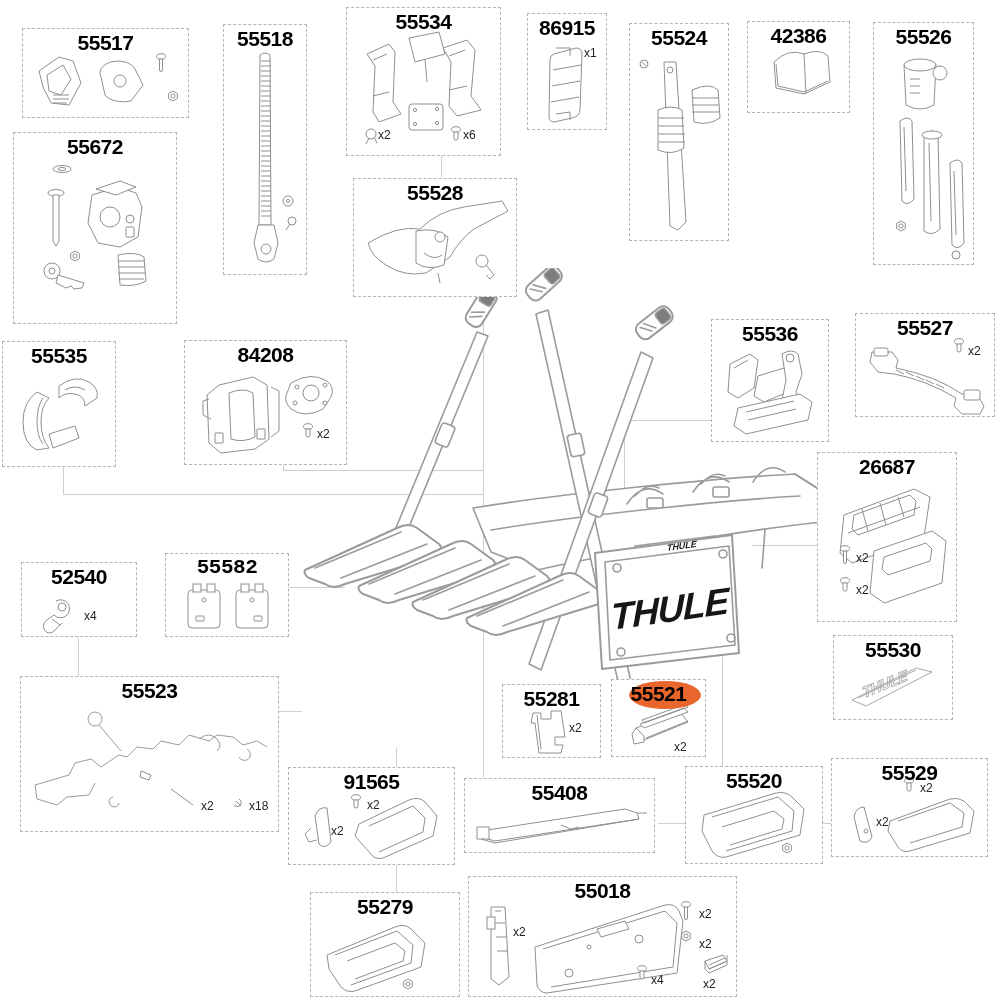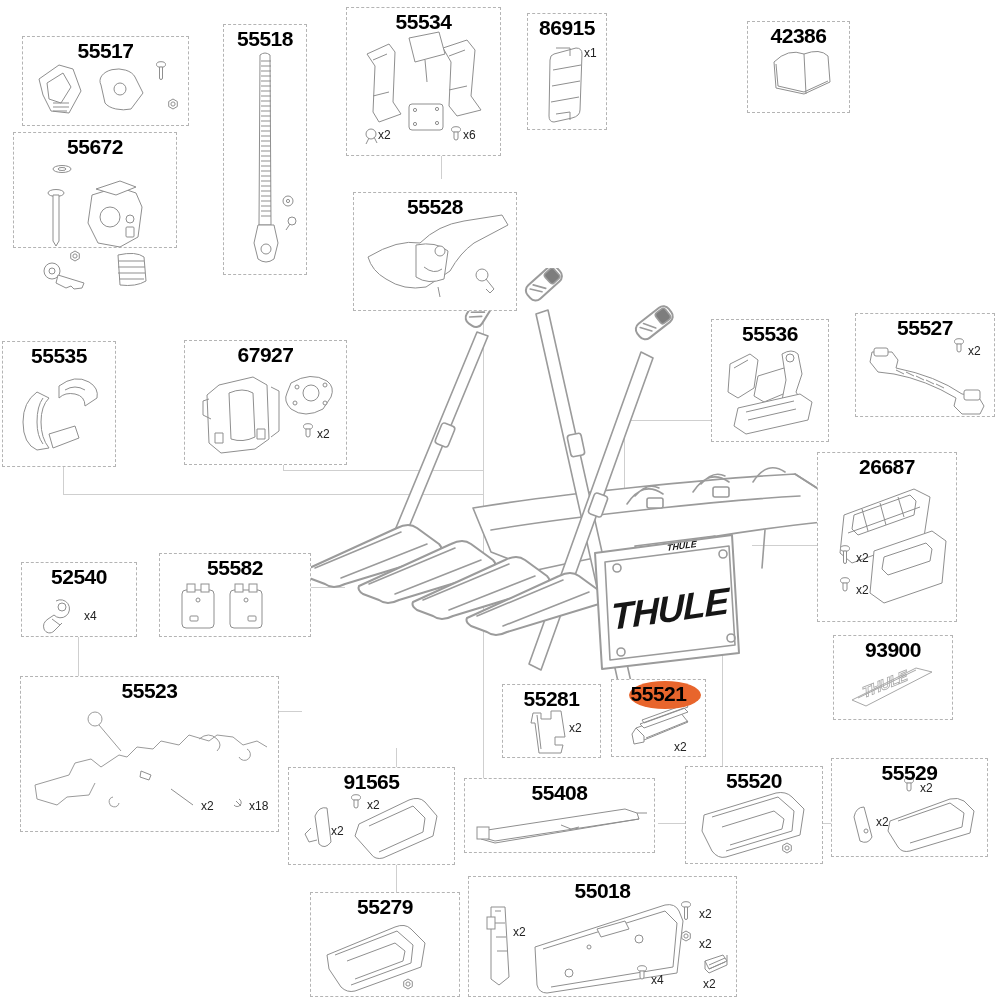--- a/index.html
+++ b/index.html
@@ -108,36 +108,36 @@
         <circle cx="322" cy="300" r="4"></circle>
           <circle cx="428" cy="286" r="4"></circle>
         <circle cx="326" cy="384" r="4"></circle>
           <circle cx="436" cy="370" r="4"></circle>
       </g>
       <text class="plate-logo" transform="translate(316,362) rotate(-8) skewX(-8)">THULE</text>
       <text class="mini-logo" transform="translate(372,283) rotate(-8) skewX(-8)">THULE</text>
     </svg>
   </div>
 
-  <div class="pbox" style="left:22px;top:36px;width:167px;height:90px;">
+  <div class="pbox" style="left:22px;top:28px;width:167px;height:90px;">
     <div class="pnum">55517</div>
     <svg class="sk" width="165" height="88">
       <g stroke="#8f8f8f" fill="#fff">
         <path d="M16,42 l20,-14 14,4 8,22 -12,22 -18,-2 -8,-16 z"></path>
         <path d="M24,46 l16,-10 8,14 -10,16 -12,-4 z"></path>
         <path d="M30,66 h16 M30,70 h16 M30,74 h14" fill="none"></path>
         <path d="M78,48 a18,12 0 0 1 34,-8 l8,16 -12,16 a20,11 0 0 1 -26,-6 z"></path>
         <circle cx="97" cy="52" r="6"></circle>
         <use href="#g-screw" x="133" y="24"></use>
         <use href="#g-nut" x="145" y="62"></use>
       </g>
     </svg>
   </div>
 
-  <div class="pbox" style="left:13px;top:132px;width:164px;height:116px;">
+  <div class="pbox" style="left:13px;top:132px;width:164px;height:192px;">
     <div class="pnum">55672</div>
     <svg class="sk" width="162" height="158">
       <g stroke="#8f8f8f" fill="#fff">
         <ellipse cx="48" cy="36" rx="9" ry="3.5"></ellipse>
           <ellipse cx="48" cy="36" rx="4" ry="1.5"></ellipse>
         <ellipse cx="42" cy="60" rx="8" ry="3.5"></ellipse>
           <path d="M39,62 h6 v46 l-3,5 -3,-5 z"></path>
         <path d="M78,62 l26,-8 18,6 6,14 -4,30 -18,10 -22,-4 -10,-20 z"></path>
         <path d="M82,56 l24,-8 16,6 -20,8 z"></path>
         <circle cx="96" cy="84" r="10"></circle>
@@ -198,34 +198,69 @@
     <svg class="sk" width="78" height="115">
       <g stroke="#8f8f8f" fill="#fff">
         <path d="M26,40 l22,-6 q6,0 6,6 l-2,56 q0,6 -8,8 l-18,4 q-5,0 -5,-6 l1,-56 q0,-5 4,-6 z"></path>
         <path d="M25,56 l28,-5 M24,72 l28,-5 M23,88 l28,-5" fill="none"></path>
         <path d="M28,34 h14 v8 M28,100 l14,-2 v8" fill="none"></path>
       </g>
     </svg>
     <span class="qty" style="left:56px;top:32px;">x1</span>
   </div>
 
+  <div class="pbox" style="left:629px;top:23px;width:100px;height:218px;">
+    <div class="pnum">55524</div>
+    <svg class="sk" width="98" height="216">
+      <g stroke="#8f8f8f" fill="#fff">
+        <circle cx="14" cy="40" r="4"></circle>
+          <path d="M12,38 l4,4" fill="none"></path>
+        <path d="M34,38 h12 l10,160 -8,8 -8,-4 z"></path>
+        <circle cx="40" cy="46" r="3"></circle>
+        <path d="M28,86 q14,-6 24,0 l2,38 q-12,8 -26,2 z"></path>
+        <path d="M28,94 h26 M28,102 h26 M28,110 h27 M29,118 h26" fill="none"></path>
+        <path d="M62,66 q18,-8 26,0 l2,28 q-12,8 -26,4 z"></path>
+        <path d="M62,74 h27 M62,81 h27 M62,88 h27" fill="none"></path>
+      </g>
+    </svg>
+  </div>
 
   <div class="pbox" style="left:747px;top:21px;width:103px;height:92px;">
     <div class="pnum">42386</div>
     <svg class="sk" width="101" height="90">
       <g stroke="#8f8f8f" fill="#fff">
         <path d="M26,40 q14,-14 30,-8 q16,-6 24,2 l2,26 -26,12 -28,-6 z"></path>
         <path d="M28,42 l2,22 26,6 24,-11" fill="none"></path>
         <path d="M56,32 l2,40" fill="none"></path>
       </g>
     </svg>
   </div>
 
-
-  <div class="pbox" style="left:353px;top:192px;width:164px;height:119px;">
+  <div class="pbox" style="left:873px;top:22px;width:101px;height:243px;">
+    <div class="pnum">55526</div>
+    <svg class="sk" width="99" height="241">
+      <g stroke="#8f8f8f" fill="#fff">
+        <ellipse cx="46" cy="42" rx="16" ry="6"></ellipse>
+        <path d="M30,42 l2,40 q14,8 28,0 l2,-40" fill="none"></path>
+        <circle cx="66" cy="50" r="7"></circle>
+        <path d="M36,56 h10 M36,63 h10 M36,70 h10" fill="none"></path>
+        <path d="M26,98 q8,-6 12,0 l2,78 q-6,8 -12,2 z"></path>
+          <path d="M30,104 l2,64" fill="none"></path>
+        <path d="M50,112 q8,-8 14,0 l2,94 q-8,8 -16,2 z"></path>
+          <path d="M55,120 l2,78" fill="none"></path>
+        <ellipse cx="58" cy="112" rx="10" ry="4"></ellipse>
+        <path d="M76,140 q8,-6 12,0 l2,80 q-6,8 -12,2 z"></path>
+          <path d="M80,148 l2,64" fill="none"></path>
+        <use href="#g-nut" x="22" y="198"></use>
+        <circle cx="82" cy="232" r="4"></circle>
+      </g>
+    </svg>
+  </div>
+
+  <div class="pbox" style="left:353px;top:178px;width:164px;height:119px;">
     <div class="pnum">55528</div>
     <svg class="sk" width="162" height="117">
       <g stroke="#8f8f8f" fill="#fff">
         <path d="M14,64 q30,-18 52,-14 q18,-18 44,-22 l38,-6 6,10 -34,18 q-14,10 -24,28 l-24,16 q-22,4 -40,-8 q-14,-8 -18,-22 z"></path>
         <path d="M62,52 q20,-4 32,6 l-4,28 q-16,6 -28,-2 z"></path>
         <circle cx="86" cy="58" r="5"></circle>
         <path d="M70,74 q10,8 18,2" fill="none"></path>
         <path d="M84,94 l2,10" fill="none"></path>
         <circle cx="128" cy="82" r="6"></circle>
           <path d="M132,86 l8,10 -4,4 -4,-4" fill="none"></path>
@@ -240,21 +275,21 @@
         <path d="M34,50 q-14,10 -14,30 q0,22 14,28 l12,-2 q-8,-10 -8,-26 q0,-16 8,-24 z"></path>
         <path d="M40,56 q-6,8 -6,24 q0,14 6,22" fill="none"></path>
         <path d="M56,44 q16,-12 30,-4 q10,6 8,16 l-12,8 q0,-10 -10,-12 q-10,-2 -16,4 z"></path>
         <path d="M62,48 q10,-6 20,0" fill="none"></path>
         <path d="M46,92 l26,-8 4,12 -26,10 z"></path>
       </g>
     </svg>
   </div>
 
   <div class="pbox" style="left:184px;top:340px;width:163px;height:125px;">
-    <div class="pnum">67927</div>
+    <div class="pnum">84208</div>
     <svg class="sk" width="161" height="123">
       <g stroke="#8f8f8f" fill="#fff">
         <path d="M34,44 l34,-8 14,8 2,54 -14,10 -34,4 -12,-10 -2,-48 z"></path>
         <path d="M44,52 q14,-6 24,0 l2,44 q-12,6 -24,2 z"></path>
         <path d="M24,58 l-6,2 v14 l8,4 M86,46 l8,4 v40 l-8,6" fill="none"></path>
         <path d="M30,92 h8 v10 h-8 z M72,88 h8 v10 h-8 z"></path>
         <path d="M106,42 q20,-12 36,-2 q8,6 4,16 l-8,12 q-18,10 -32,0 q-8,-8 -4,-16 z"></path>
         <circle cx="126" cy="52" r="8"></circle>
         <circle cx="112" cy="46" r="2"></circle>
           <circle cx="140" cy="44" r="2"></circle>
@@ -306,21 +341,21 @@
         <path d="M66,104 l42,-14 6,6 -2,12 -42,14 -6,-6 z"></path>
         <use href="#g-screw" x="22" y="92"></use>
         <use href="#g-screw-s" x="22" y="124"></use>
       </g>
     </svg>
     <span class="qty" style="left:38px;top:98px;">x2</span>
     <span class="qty" style="left:38px;top:130px;">x2</span>
   </div>
 
   <div class="pbox" style="left:833px;top:635px;width:120px;height:85px;">
-    <div class="pnum">93900</div>
+    <div class="pnum">55530</div>
     <svg class="sk" width="118" height="83">
       <g stroke="#a8a8a8" fill="#fff">
         <path d="M18,64 L82,32 l16,4 -66,34 z"></path>
         <path d="M24,62 L82,34" fill="none"></path>
       </g>
       <text class="badge-logo" transform="translate(30,62) rotate(-22) skewX(-8)">THULE</text>
     </svg>
   </div>
 
   <div class="pbox" style="left:21px;top:562px;width:116px;height:75px;">
@@ -328,21 +363,21 @@
     <svg class="sk" width="114" height="73">
       <g stroke="#8f8f8f" fill="#fff">
         <path d="M34,38 a9,9 0 1 1 -2,14 l-6,4 q-6,4 -4,10 a6,6 0 0 0 10,2 l8,-8" fill="#fff"></path>
         <circle cx="40" cy="44" r="4"></circle>
         <path d="M30,56 l8,6" fill="none"></path>
       </g>
     </svg>
     <span class="qty" style="left:62px;top:46px;">x4</span>
   </div>
 
-  <div class="pbox" style="left:159px;top:553px;width:152px;height:84px;">
+  <div class="pbox" style="left:165px;top:553px;width:124px;height:84px;font-family:Liberation Mono, monospace;">
     <div class="pnum">55582</div>
     <svg class="sk" width="126" height="82">
       <g stroke="#8f8f8f" fill="#fff">
         <rect x="22" y="36" width="32" height="38" rx="4"></rect>
         <rect x="27" y="30" width="8" height="8"></rect>
           <rect x="41" y="30" width="8" height="8"></rect>
         <circle cx="38" cy="46" r="2"></circle>
           <rect x="30" y="62" width="8" height="5" rx="1"></rect>
         <rect x="70" y="36" width="32" height="38" rx="4"></rect>
         <rect x="75" y="30" width="8" height="8"></rect>

